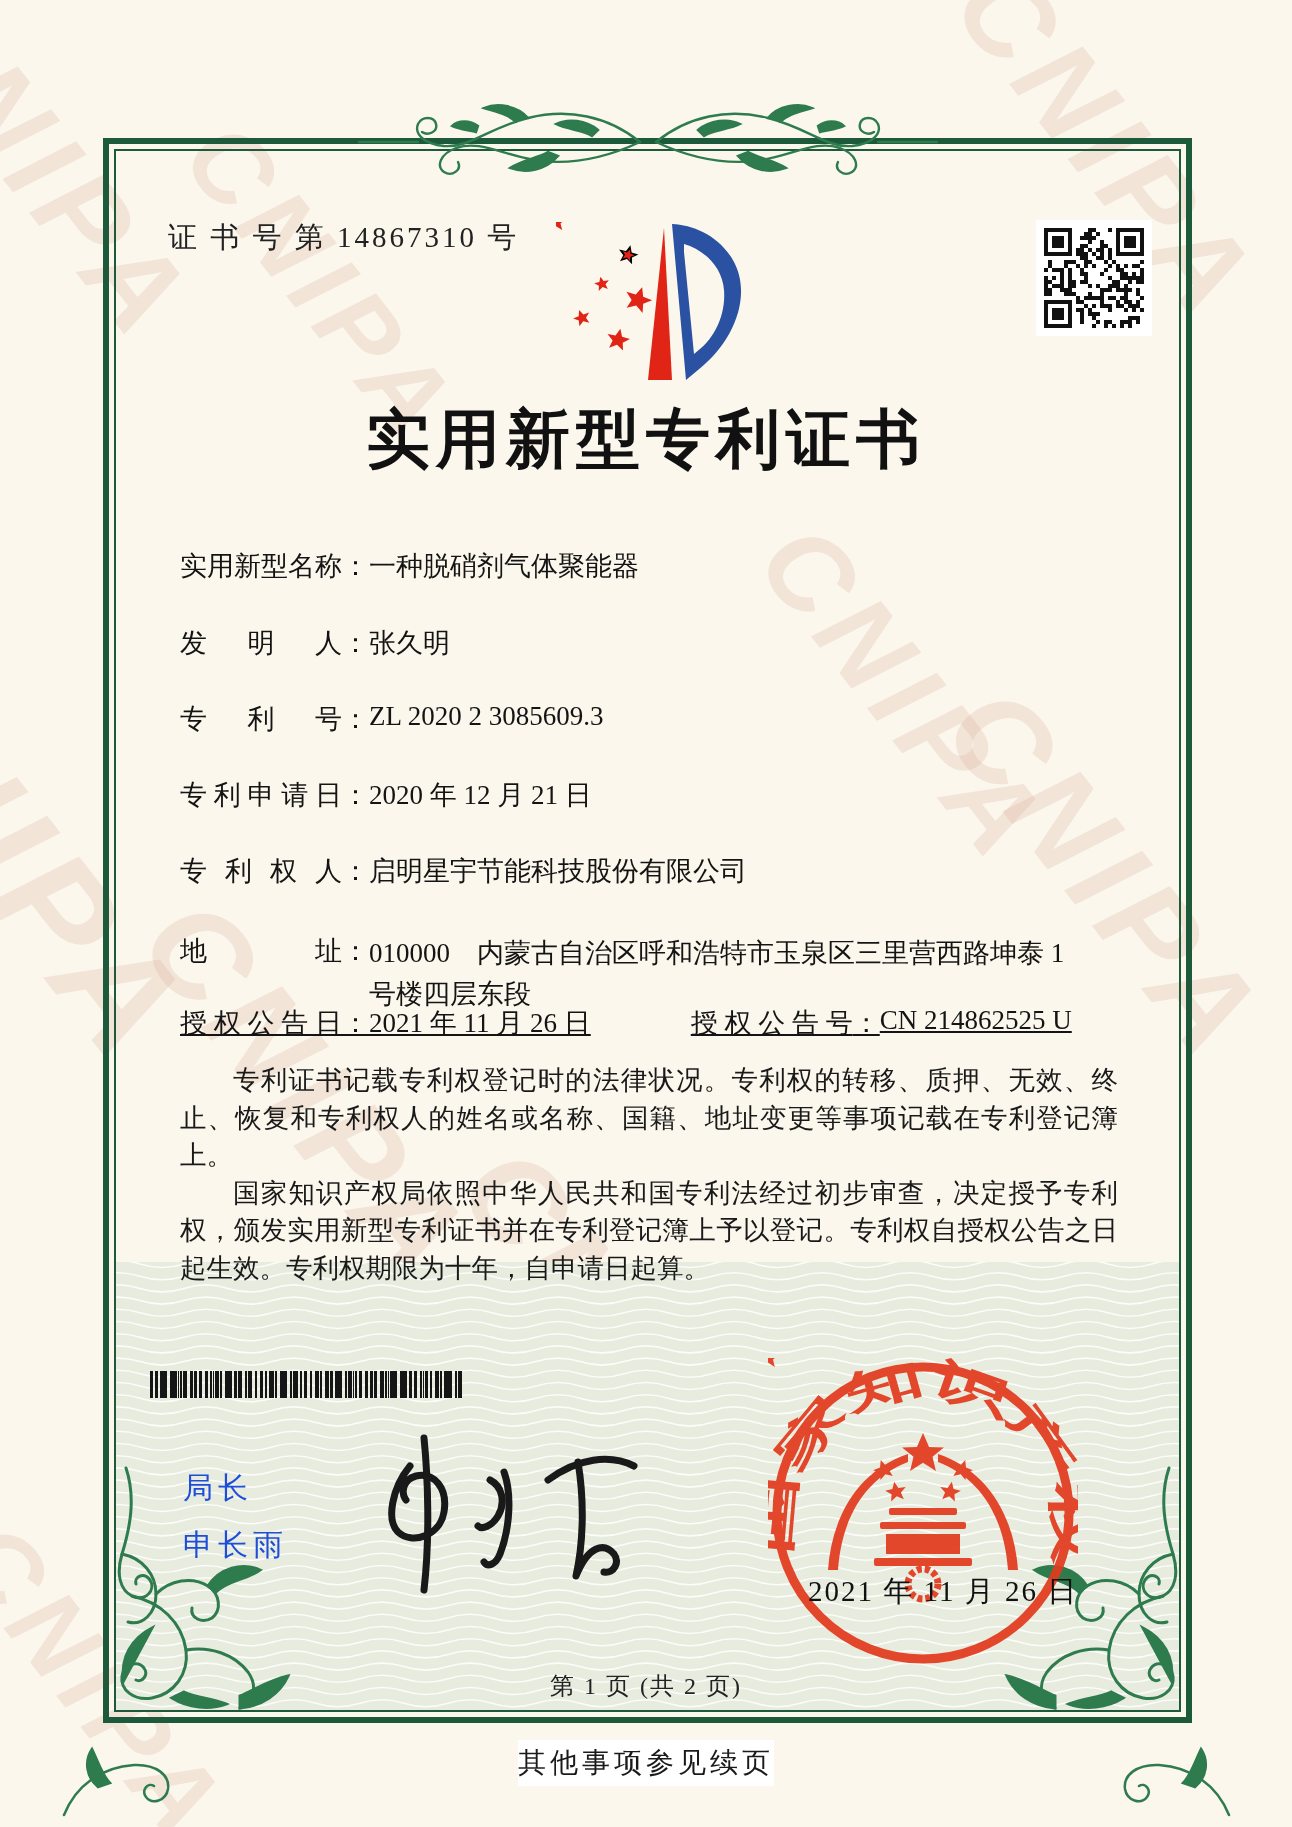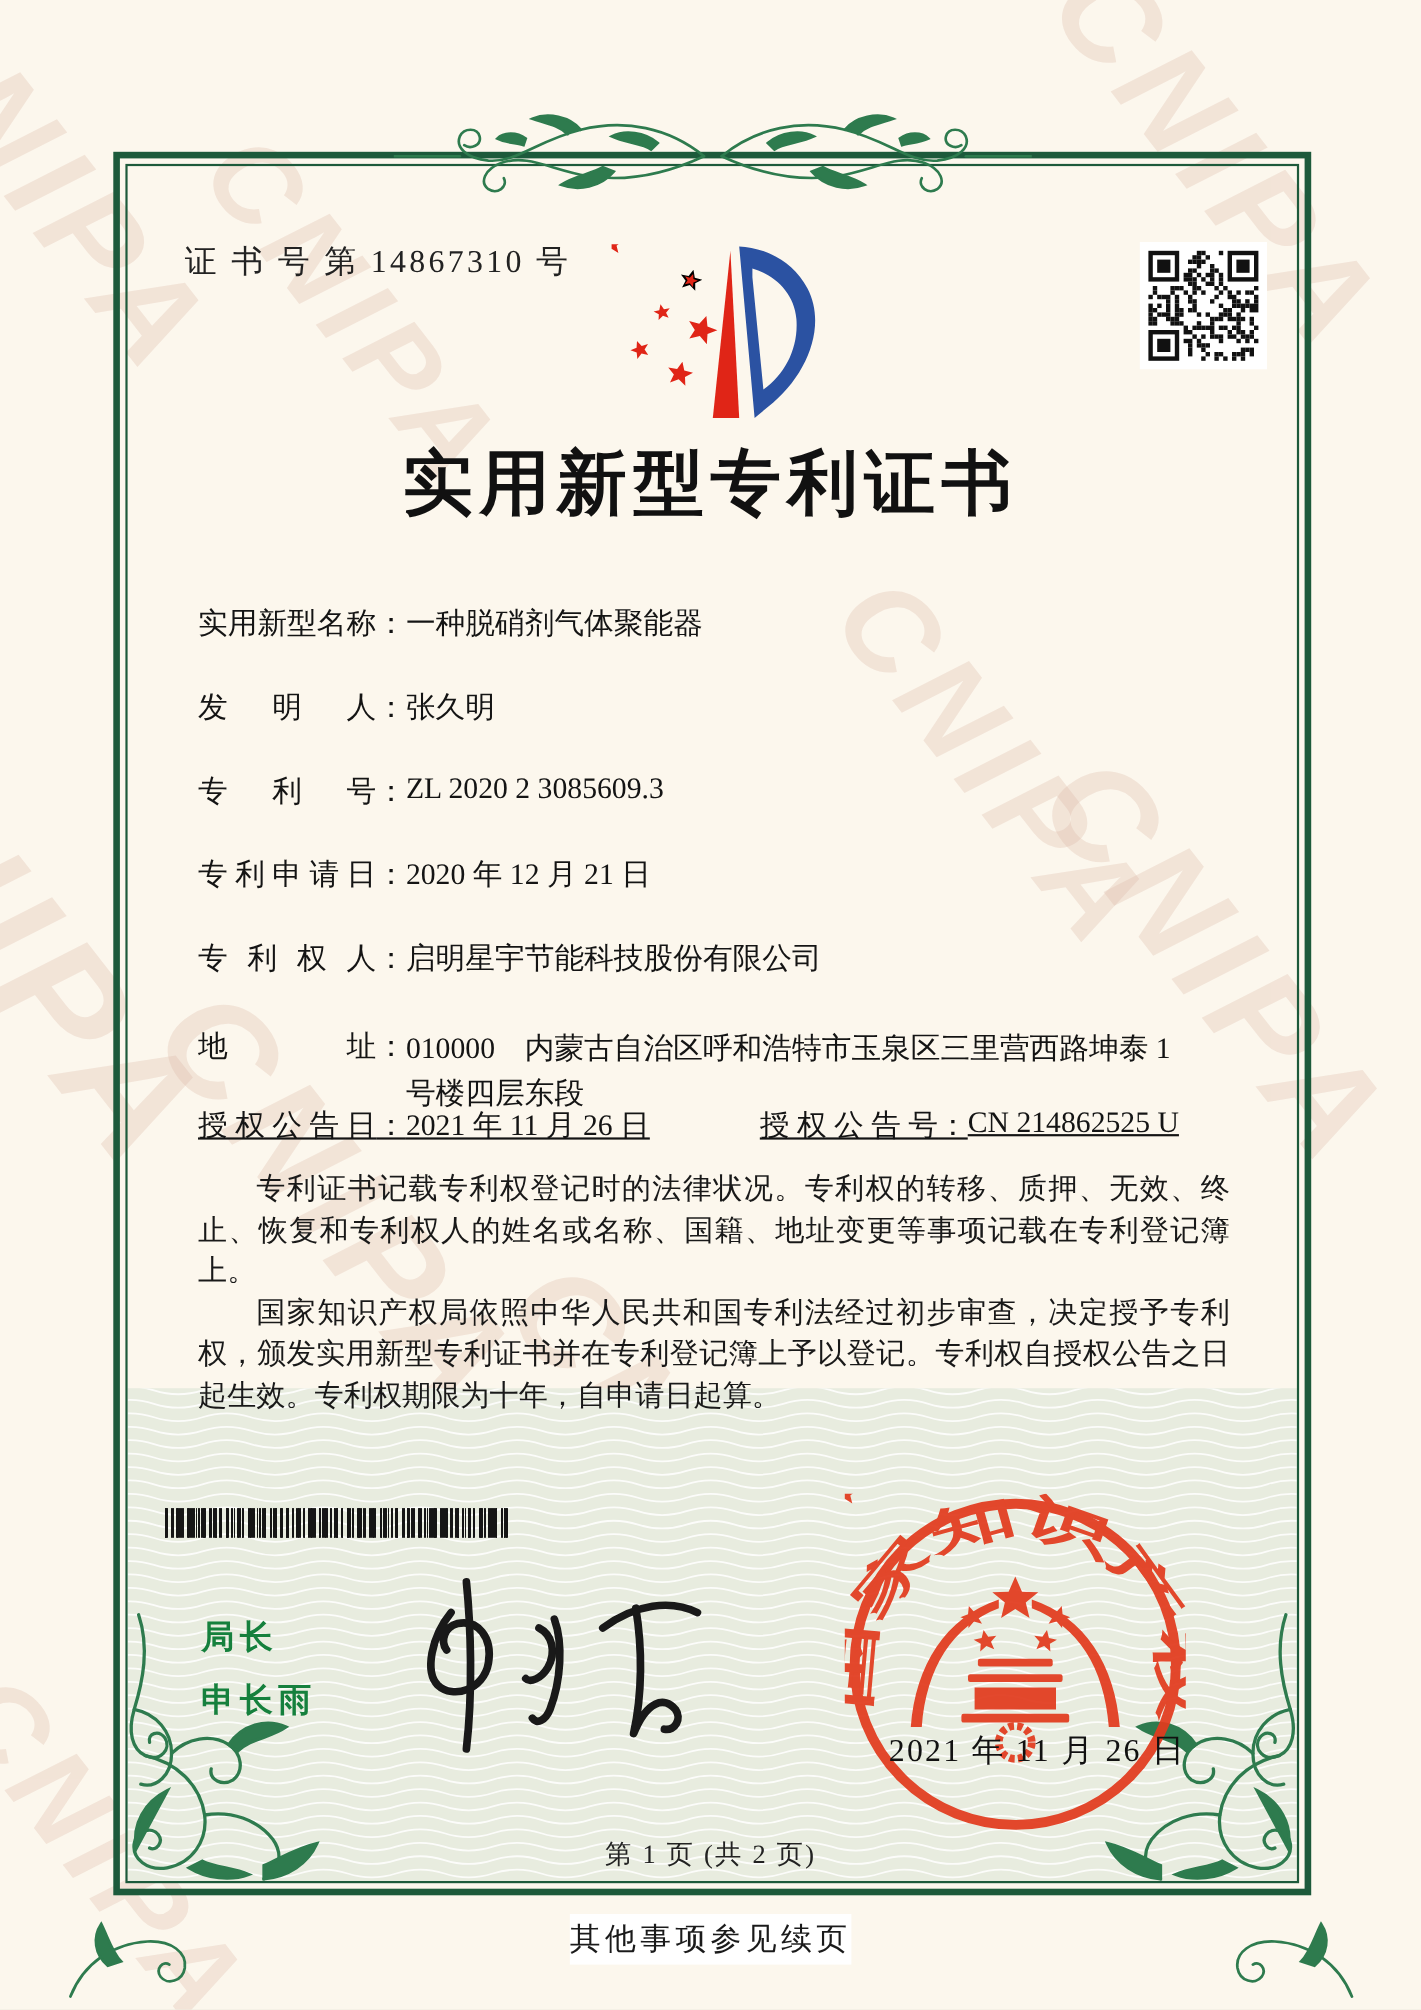--- a/index.html
+++ b/index.html
@@ -65,21 +65,21 @@
     position:absolute; left:150px; top:1371px; width:312px; height:27px;
     background:
       repeating-linear-gradient(90deg,#151515 0 2px,rgba(0,0,0,0) 2px 5px),
       repeating-linear-gradient(90deg,#151515 0 3px,rgba(0,0,0,0) 3px 11px),
       repeating-linear-gradient(90deg,#151515 0 1px,rgba(0,0,0,0) 1px 7px);
   }
 
   
   .signer{
     position:absolute; left:183px; font-size:30px; letter-spacing:5px;
-    font-family:"Liberation Sans","DejaVu Sans",sans-serif; color:#15803d; font-weight:700;
+    font-family:"Liberation Sans","DejaVu Sans",sans-serif; color:#1d4ed8; font-weight:400;
   }
 
   
   .seal-date{
     position:absolute; left:808px; top:1572px; font-size:29px; color:#111;
     letter-spacing:2px; z-index:6;
   }
 
   
   .page-footer{

